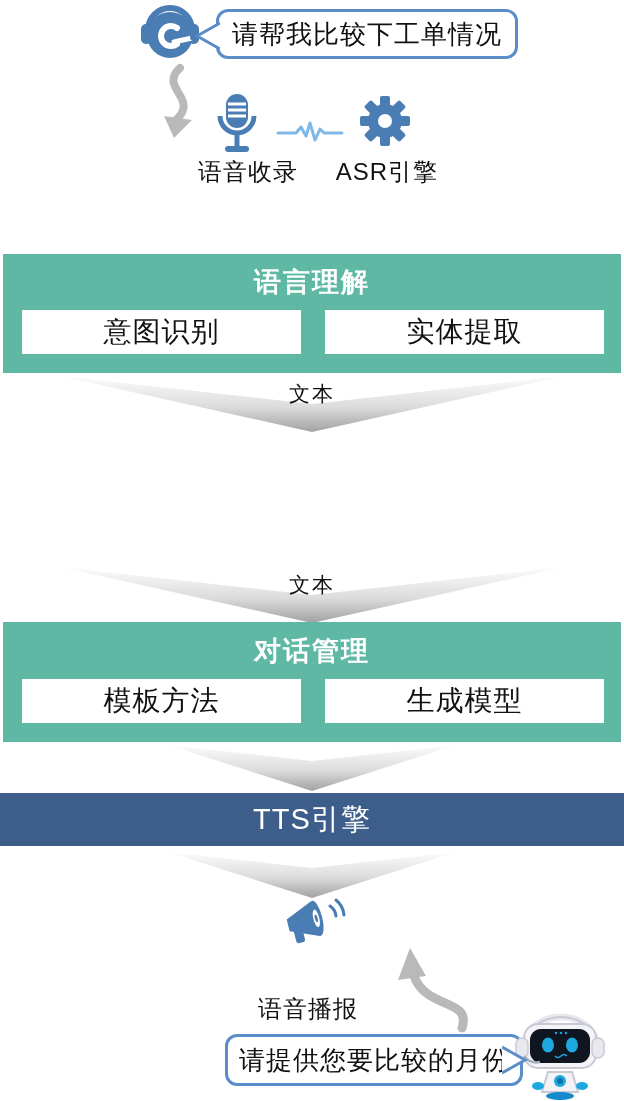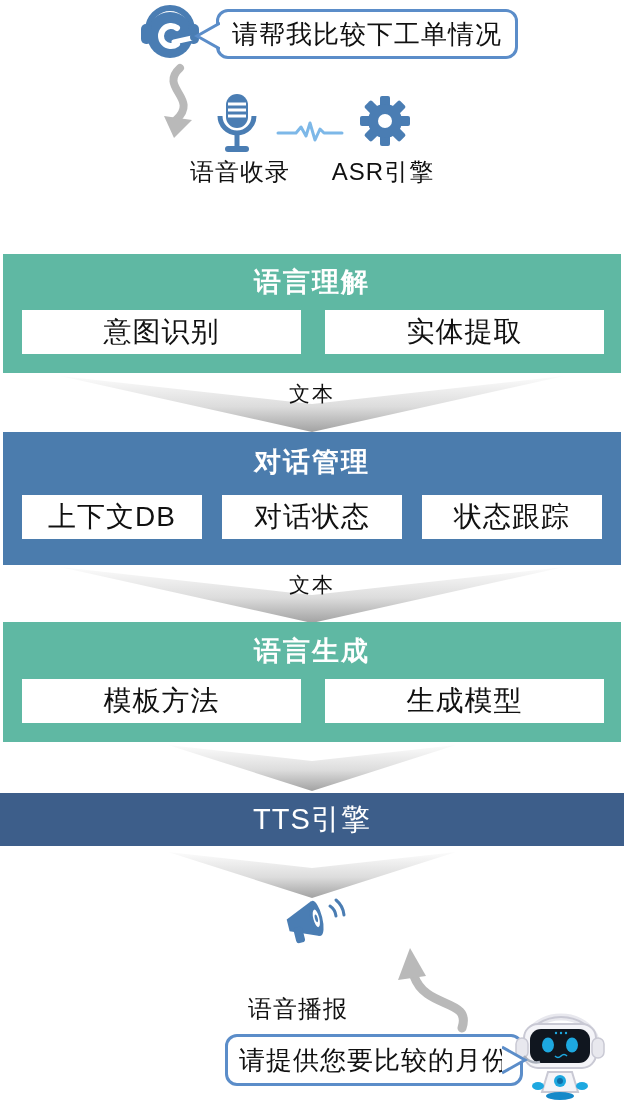--- a/index.html
+++ b/index.html
@@ -17,21 +17,21 @@
   .stage{position:absolute;left:3px;width:618px;}
   .stage-title{width:100%;text-align:center;color:#ffffff;font-weight:bold;font-size:27px;letter-spacing:2px;}
   .subbox{position:absolute;background:#ffffff;display:flex;align-items:center;justify-content:center;
           font-size:28px;color:#111;letter-spacing:1px;}
   .green{background:#5fb8a3;}
   .blue{background:#4b7cad;}
   .dark{background:#3d5e8a;}
 
   .conn-label{position:absolute;width:624px;text-align:center;font-size:21px;color:#111;letter-spacing:2px;z-index:3;}
 
-  .iconlabel{position:absolute;font-size:24px;color:#111;text-align:center;letter-spacing:1px;}
+  .iconlabel{position:absolute;font-size:24px;color:#111;text-align:right;letter-spacing:1px;}
 
   .tts-bar{position:absolute;left:0;width:624px;display:flex;align-items:center;justify-content:center;
            color:#fff;font-size:29px;font-weight:400;letter-spacing:1px;}
 </style>
 </head>
 <body>
 
 <div class="canvas">
 
   <svg width="0" height="0" style="position:absolute" aria-hidden="true">
@@ -108,34 +108,28 @@
     <div class="stage-title" style="padding-top:10px;">语言理解</div>
     <div class="subbox" style="left:19px;top:56px;width:279px;height:44px;">意图识别</div>
     <div class="subbox" style="left:322px;top:56px;width:279px;height:44px;">实体提取</div>
   </div>
 
   <svg class="abs" style="left:0;top:374px;" width="624" height="60" viewBox="0 0 624 60">
     <polygon points="60,2 312,30 564,2 312,58" fill="url(#chevGrad)"></polygon>
   </svg>
   <div class="conn-label" style="top:380px;">文本</div>
 
-  <div class="stage blue" style="top:432px;height:133px;">
-    <div class="stage-title" style="padding-top:12px;">对话管理</div>
-    <div class="subbox" style="left:19px;top:63px;width:180px;height:44px;">上下文DB</div>
-    <div class="subbox" style="left:219px;top:63px;width:180px;height:44px;">对话状态</div>
-    <div class="subbox" style="left:419px;top:63px;width:180px;height:44px;">状态跟踪</div>
-  </div>
 
   <svg class="abs" style="left:0;top:565px;" width="624" height="60" viewBox="0 0 624 60">
     <polygon points="60,2 312,30 564,2 312,58" fill="url(#chevGrad)"></polygon>
   </svg>
   <div class="conn-label" style="top:571px;">文本</div>
 
   <div class="stage green" style="top:622px;height:120px;">
-    <div class="stage-title" style="padding-top:11px;">语言生成</div>
+    <div class="stage-title" style="padding-top:11px;">对话管理</div>
     <div class="subbox" style="left:19px;top:57px;width:279px;height:44px;">模板方法</div>
     <div class="subbox" style="left:322px;top:57px;width:279px;height:44px;">生成模型</div>
   </div>
 
   <svg class="abs" style="left:0;top:743px;" width="624" height="50" viewBox="0 0 624 50">
     <polygon points="168,2 312,18 456,2 312,48" fill="url(#chevGrad)"></polygon>
   </svg>
 
   <div class="tts-bar dark" style="top:793px;height:53px;">
     <span>TTS引擎</span>

